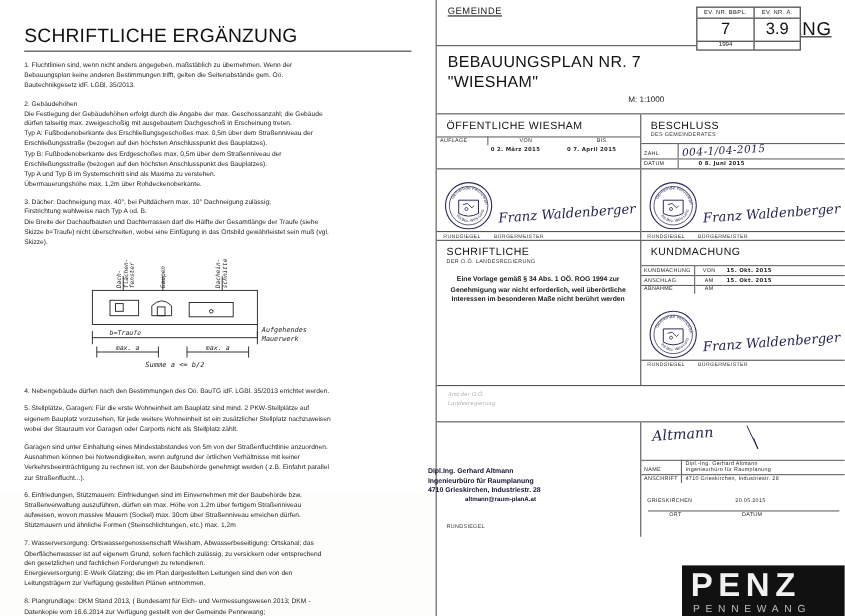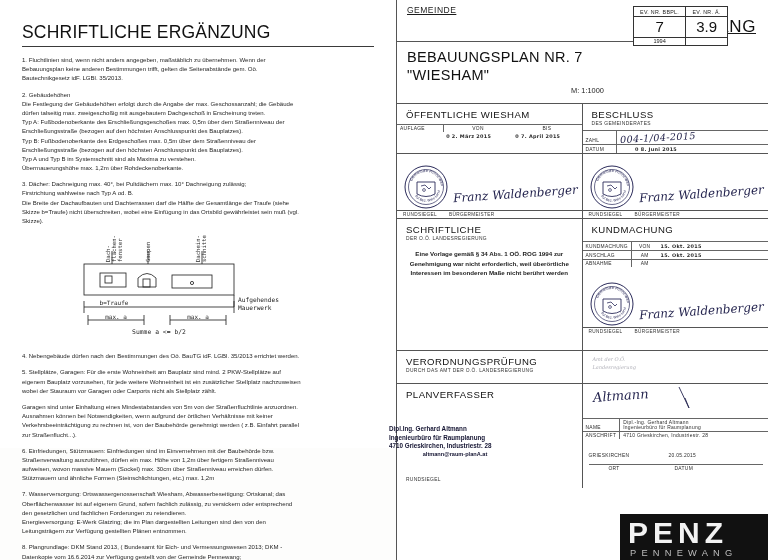--- a/index.html
+++ b/index.html
@@ -45,20 +45,21 @@
     text-align: left;
   }
   .clause .ln { display: block; }
   .clause.tight { margin-bottom: 3px; }
 
   
   #sketch-wrap {
     position: relative;
     width: 352px; height: 108px;
     margin: 1px 0 15px 0;
+    font-style: italic;
   }
   #sketch { position: absolute; left: 52px; top: 0; }
 
   
   #right-col {
     position: absolute;
     left: 396px; top: 0;
     width: 372px; height: 560px;
     background: #ffffff;
     border-left: 1.1px solid #555;
@@ -510,33 +511,28 @@
           </div>
         </div>
         <div class="siglabels">
           <span>RUNDSIEGEL</span>
           <span>BÜRGERMEISTER</span>
         </div>
       </div>
     </div>
 
     <div class="box-row">
-      <div class="bx l" style="height:32px;">
-        <div class="bx-title">VERORDNUNGSPRÜFUNG</div>
-        <div class="bx-sub">DURCH DAS AMT DER O.Ö. LANDESREGIERUNG</div>
-      </div>
       <div class="bx r" style="height:32px;">
         <div class="smudge" style="left:10px; top:5px;">Amt der O.Ö.</div>
         <div class="smudge" style="left:10px; top:13px;">Landesregierung</div>
       </div>
     </div>
 
     <div class="box-row">
       <div class="bx l" style="height:104px;">
-        <div class="bx-title">PLANVERFASSER</div>
         <div id="planner-stamp">
           <div>Dipl.Ing. Gerhard Altmann</div>
           <div>Ingenieurbüro für Raumplanung</div>
           <div>4710 Grieskirchen, Industriestr. 28</div>
           <div class="eml">altmann@raum-planA.at</div>
         </div>
         <div style="position:absolute; left:9px; bottom:6px; font-size:4.9px; letter-spacing:0.3px; color:#333;">RUNDSIEGEL</div>
       </div>
       <div class="bx r" style="height:104px;">
         <div style="position:relative; height:30px;">

